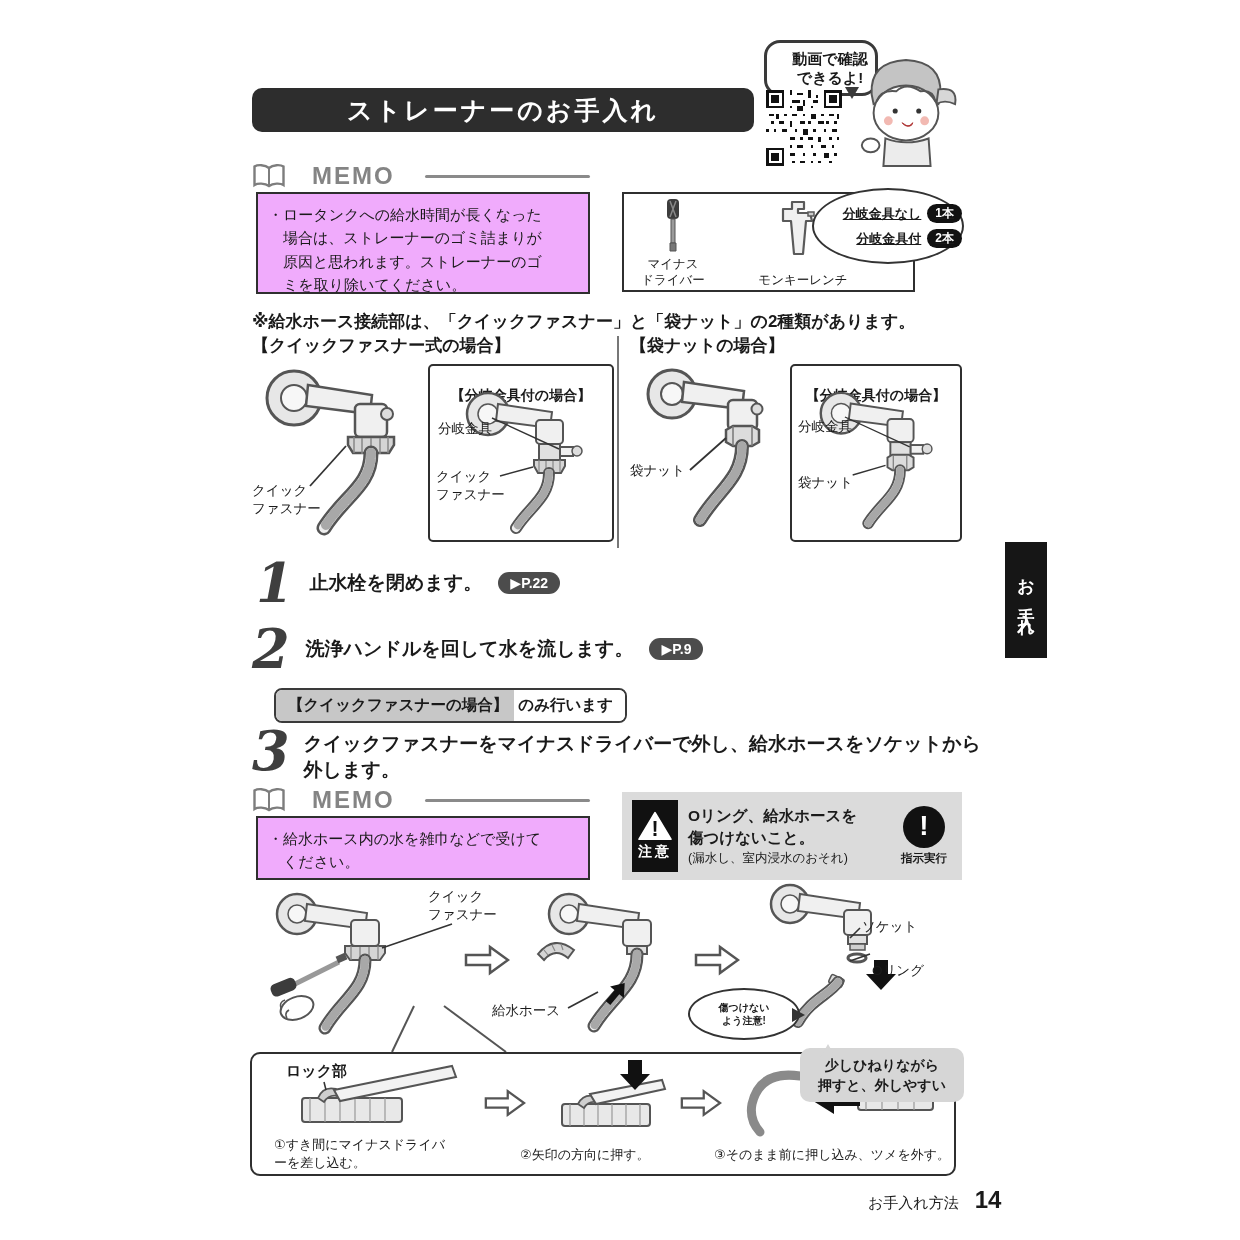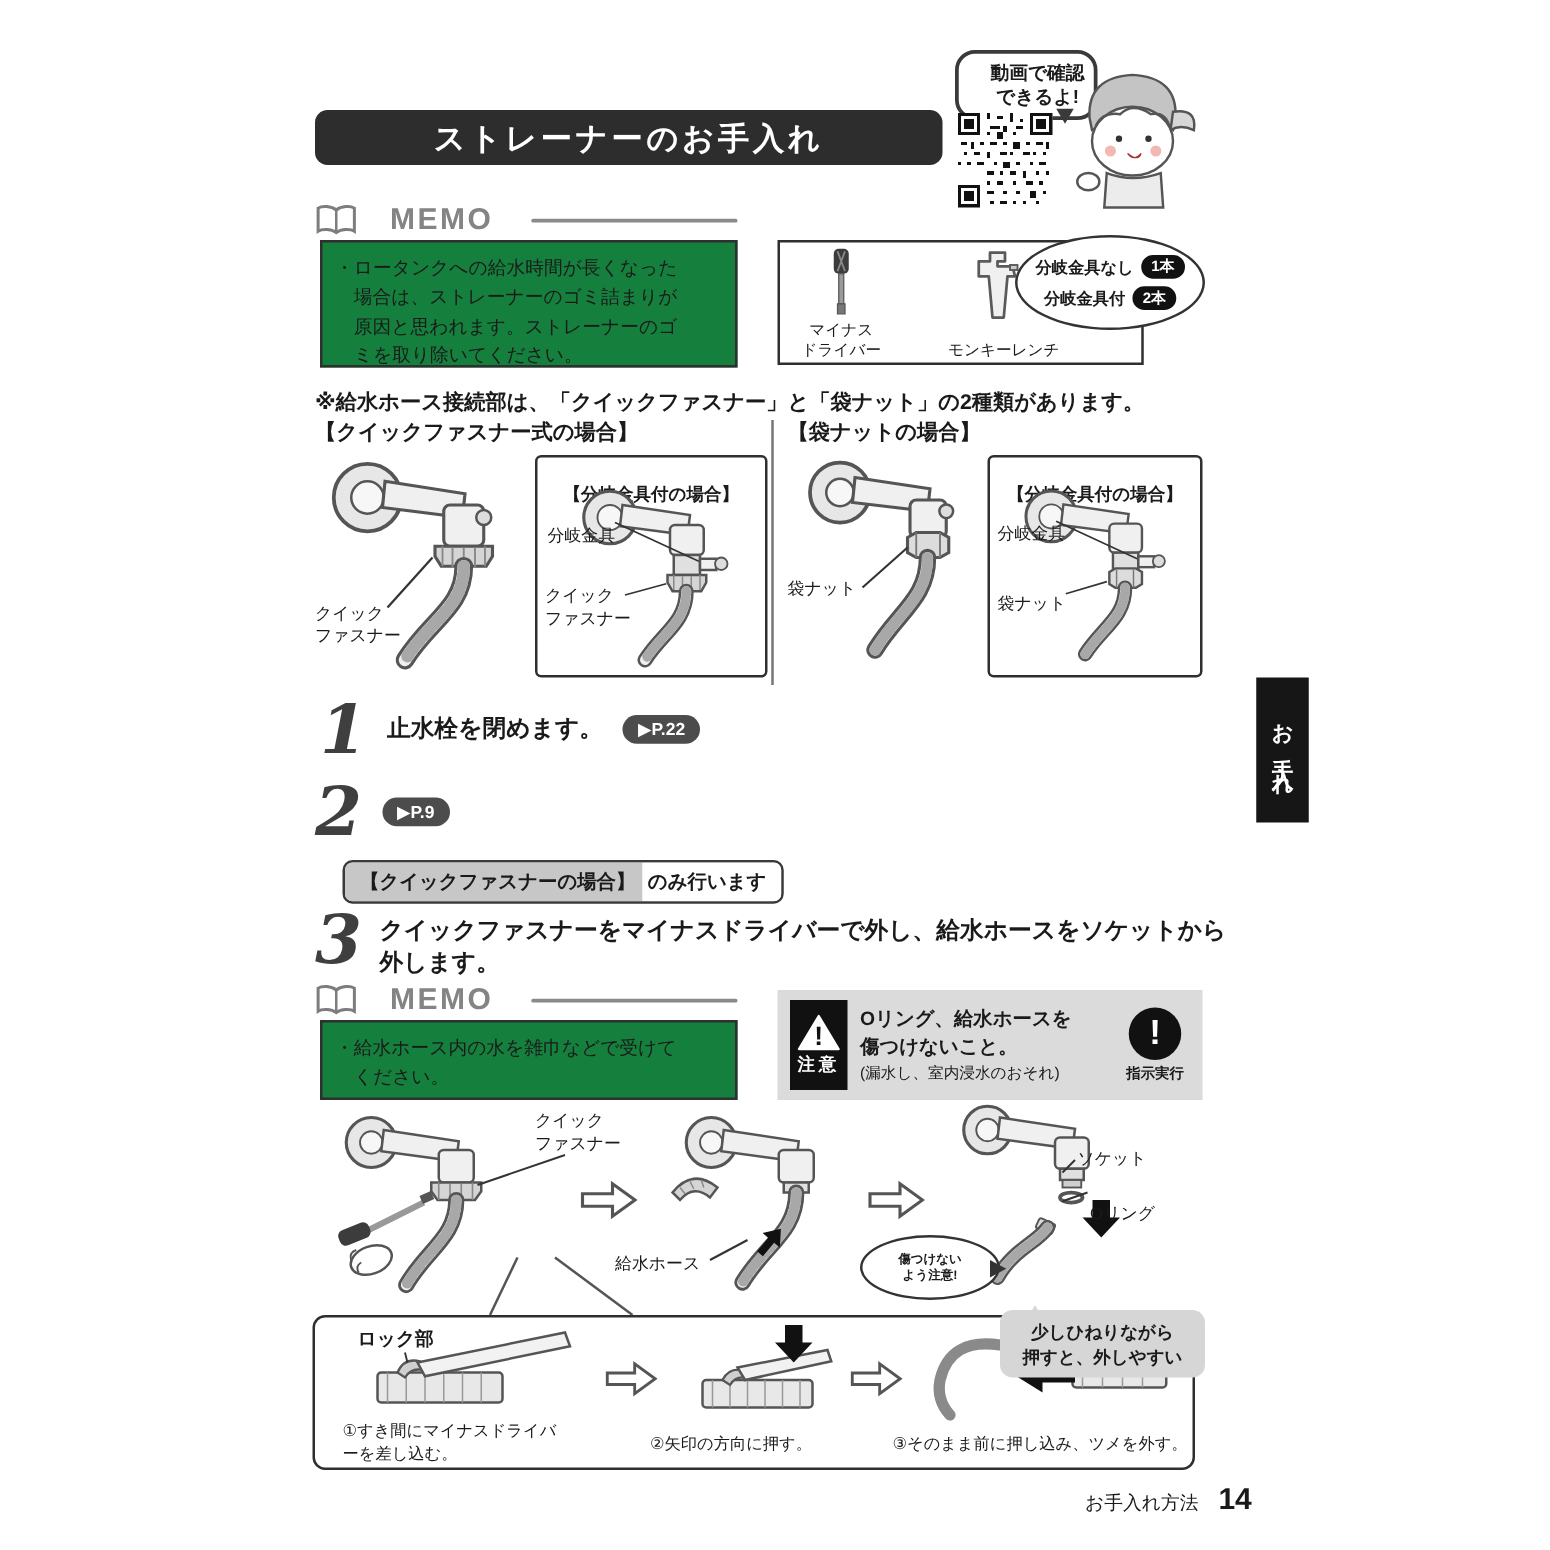--- a/index.html
+++ b/index.html
@@ -13,30 +13,30 @@
                display:flex; align-items:center; justify-content:center; letter-spacing:3px; }
 
   .video-bubble { border:3px solid #3a3a3a; border-radius:16px; background:#fff; font-size:15px; font-weight:bold;
                   display:flex; align-items:center; justify-content:center; text-align:center; line-height:1.3; }
   .video-bubble::after { content:""; position:absolute; bottom:-13px; right:16px;
                          border:7px solid transparent; border-top:12px solid #3a3a3a; }
 
   .memo-head { display:flex; align-items:center;gap:20px; }
   .memo-word { color:#848484; font-weight:bold; font-size:24px; letter-spacing:2px; margin-left:6px; }
   .memo-rule { flex:1; height:3px; background:#8a8a8a; margin-left:10px; border-radius:2px; }
-  .memo-box { border:2px solid #2f2f2f; padding:9px 10px; font-size:15px; line-height:1.55; background:#15803d; }
+  .memo-box { border:2px solid #2f2f2f; padding:9px 10px; font-size:15px; line-height:1.55; background:#f0abfc; }
 
   .sec-head { display:flex; align-items:center; }
   .sec-word { font-size:17px; font-weight:bold; }
   .sec-rule { flex:1; height:2.5px; background:#2f2f2f; margin-left:6px; }
   .tool-box { border:2px solid #2f2f2f; background:#fff; }
   .tool-label { font-size:12.5px; text-align:center; line-height:1.3; }
 
   .callout { border:2.5px solid #333; border-radius:50%; background:#fff; display:flex; flex-direction:column;
-             align-items:center; justify-content:center; gap:6px; z-index:3; }
+             align-items:flex-end; justify-content:center; gap:6px; z-index:3;text-decoration:underline; }
   .callout-row { display:flex; align-items:center; gap:6px; font-size:13px; font-weight:bold; }
   .pill { background:#111; color:#fff; border-radius:10px; font-size:12px; font-weight:bold; padding:1px 8px; }
 
   .bold-note { font-size:17px; font-weight:bold; }
   .diag-title { font-size:17px; font-weight:bold; }
   .sub-box { border:2px solid #2f2f2f; border-radius:5px; background:#fff; }
   .sub-title { font-size:14px; font-weight:bold; text-align:center; margin-top:21px; }
   .dlabel { font-size:13.5px; line-height:1.3; }
 
   .step-row { display:flex; align-items:center; gap:16px; }
@@ -303,20 +303,21 @@
   </div>
 
   <div class="abs step-row" style="left:256px; top:556px;">
     <span class="step-num">1</span>
     <span class="step-text">止水栓を閉めます。</span>
     <span class="pref">▶P.22</span>
   </div>
 
   <div class="abs step-row" style="left:252px; top:622px;">
     <span class="step-num">2</span>
+    <span class="step-text">洗浄ハンドルを回して水を流します。</span>
     <span class="pref">▶P.9</span>
   </div>
 
   <div class="abs quick-note" style="left:274px; top:688px;">
     <span class="qn1">【クイックファスナーの場合】</span>
       <span class="qn2">のみ行います</span>
   </div>
 
   <div class="abs" style="left:252px; top:724px; display:flex; align-items:flex-start; gap:14px;">
     <span class="step-num">3</span>

